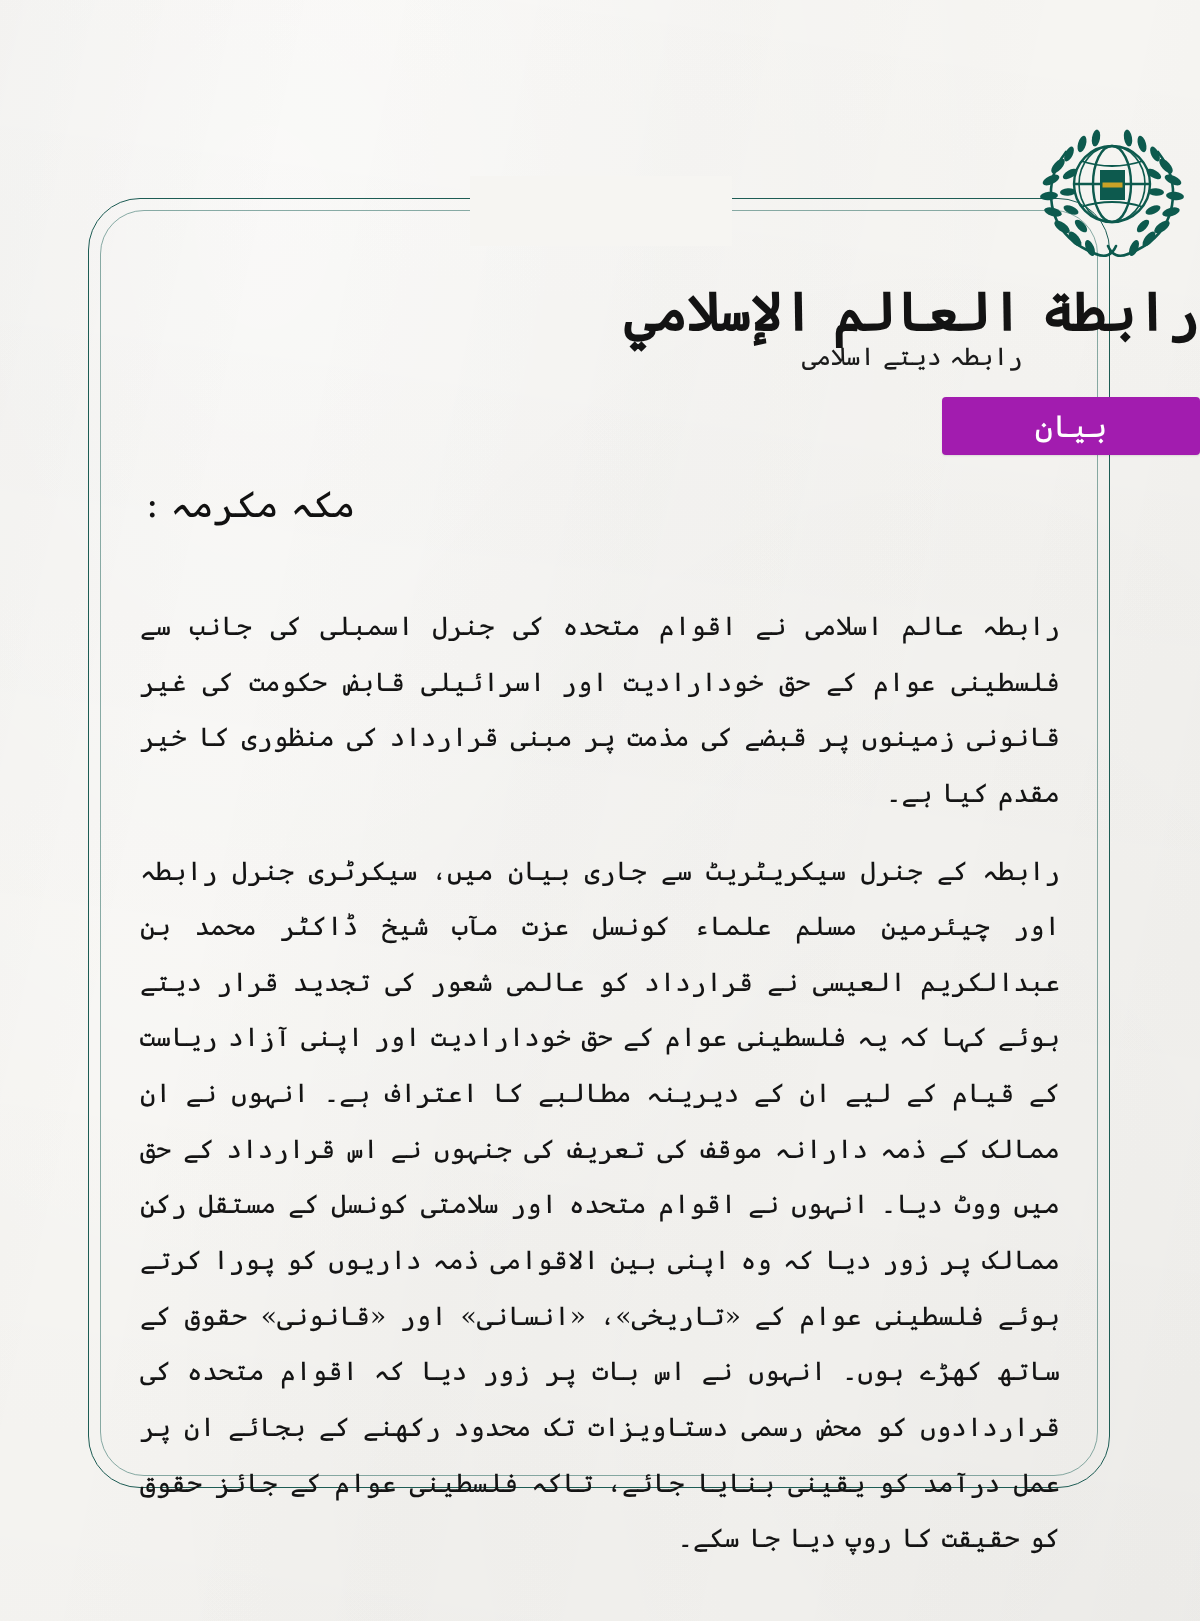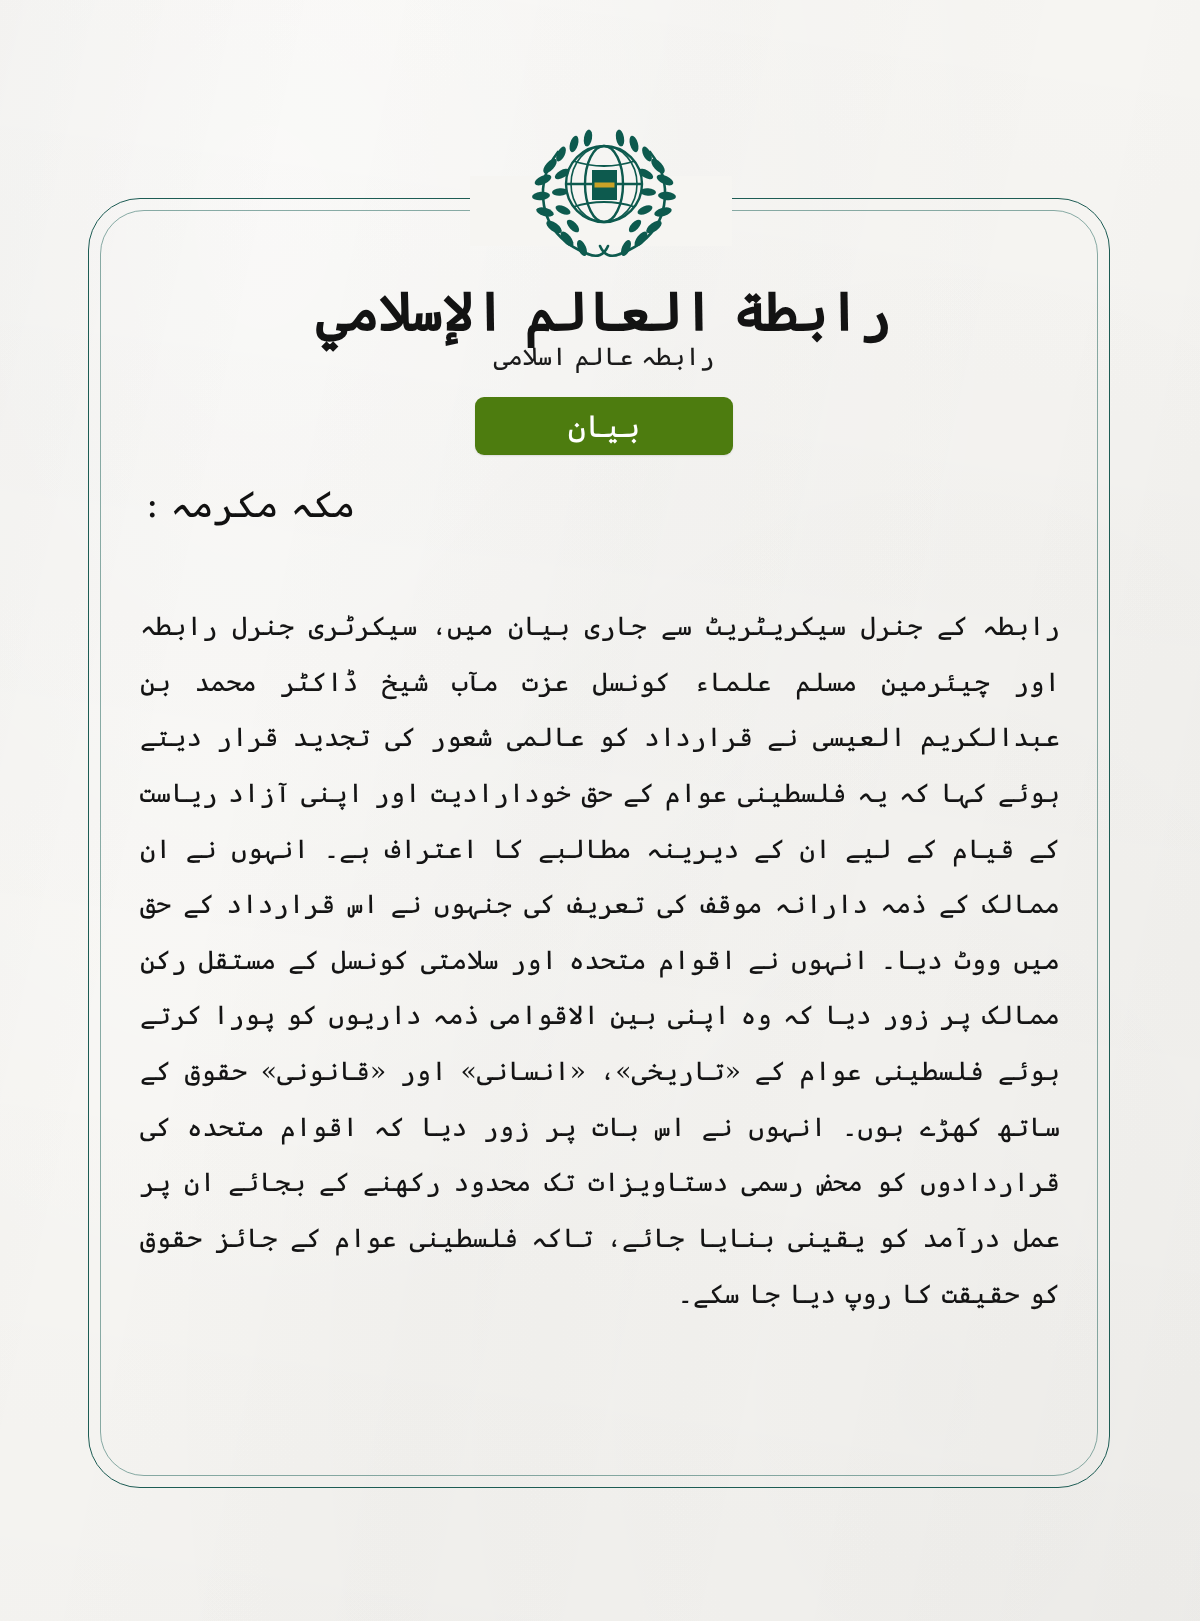--- a/index.html
+++ b/index.html
@@ -64,21 +64,21 @@
   }
 
   
   .header {
     position: absolute;
     left: 8px;
     right: 0;
     top: 118px;
     display: flex;
     flex-direction: column;
-    align-items: center;
+    align-items: flex-start;
   }
   .emblem {
     width: 176px;
     height: 152px;
     display: block;
   }
   .wordmark {
     margin-top: 14px;
     text-align: center;
     line-height: 1;
@@ -98,22 +98,22 @@
     font-weight: 400;
     color: #1b1b1b;
     letter-spacing: 4px;
     direction: rtl;
   }
 
   .badge {
     margin-top: 28px;
     width: 258px;
     height: 58px;
-    background: #4d7c0f;
-    border-radius: 9px;
+    background: #a21caf;
+    border-radius: 4px;
     display: flex;
     align-items: center;
     justify-content: center;
     color: #ffffff;
     font-family: "DejaVu Serif", "Liberation Serif", serif;
     font-size: 31px;
     direction: rtl;
     box-shadow: 0 1px 2px rgba(0,0,0,0.10);
   }
 
@@ -209,22 +209,23 @@
 
       <ellipse cx="58" cy="26" rx="8.5" ry="4" transform="rotate(-74 58 26)"></ellipse>
       <ellipse cx="72" cy="20" rx="8.5" ry="4" transform="rotate(-80 72 20)"></ellipse>
       <ellipse cx="118" cy="26" rx="8.5" ry="4" transform="rotate(74 118 26)"></ellipse>
       <ellipse cx="104" cy="20" rx="8.5" ry="4" transform="rotate(80 104 20)"></ellipse>
     </g>
   </svg>
 
   <div class="wordmark">
     <div class="wordmark-ar">رابطة العالم الإسلامي</div>
-    <div class="wordmark-ur">رابطہ عالم اسلامی</div>
+    <div class="wordmark-ur">رابطہ دیتے اسلامی</div>
   </div>
 
   <div class="badge">بیان</div>
 </div>
 
 <div class="content">
   <div class="dateline">مکہ مکرمہ :</div>
+  <p class="para">رابطہ عالم اسلامی نے اقوام متحدہ کی جنرل اسمبلی کی جانب سے فلسطینی عوام کے حق خودارادیت اور اسرائیلی قابض حکومت کی غیر قانونی زمینوں پر قبضے کی مذمت پر مبنی قرارداد کی منظوری کا خیر مقدم کیا ہے۔</p>
   <p class="para">رابطہ کے جنرل سیکریٹریٹ سے جاری بیان میں، سیکرٹری جنرل رابطہ اور چیئرمین مسلم علماء کونسل عزت مآب شیخ ڈاکٹر محمد بن عبدالکریم العیسی نے قرارداد کو عالمی شعور کی تجدید قرار دیتے ہوئے کہا کہ یہ فلسطینی عوام کے حق خودارادیت اور اپنی آزاد ریاست کے قیام کے لیے ان کے دیرینہ مطالبے کا اعتراف ہے۔ انہوں نے ان ممالک کے ذمہ دارانہ موقف کی تعریف کی جنہوں نے اس قرارداد کے حق میں ووٹ دیا۔ انہوں نے اقوام متحدہ اور سلامتی کونسل کے مستقل رکن ممالک پر زور دیا کہ وہ اپنی بین الاقوامی ذمہ داریوں کو پورا کرتے ہوئے فلسطینی عوام کے «تاریخی»، «انسانی» اور «قانونی» حقوق کے ساتھ کھڑے ہوں۔ انہوں نے اس بات پر زور دیا کہ اقوام متحدہ کی قراردادوں کو محض رسمی دستاویزات تک محدود رکھنے کے بجائے ان پر عمل درآمد کو یقینی بنایا جائے، تاکہ فلسطینی عوام کے جائز حقوق کو حقیقت کا روپ دیا جا سکے۔</p>
 </div>
 
 </body></html>

